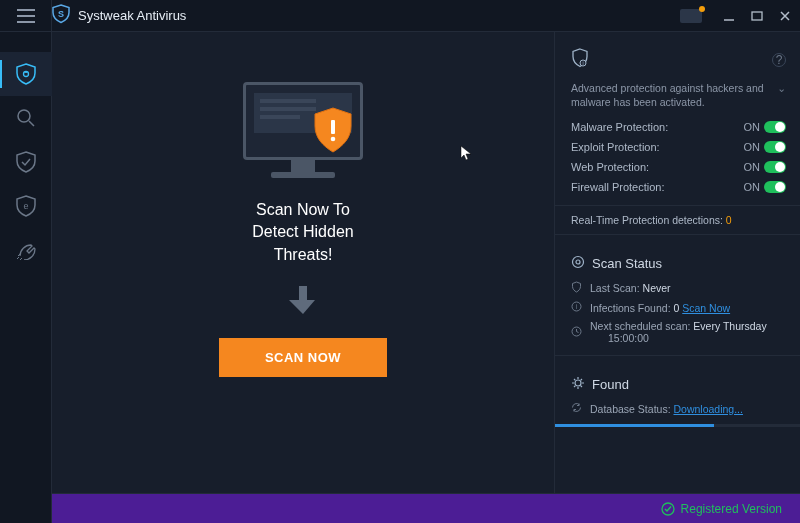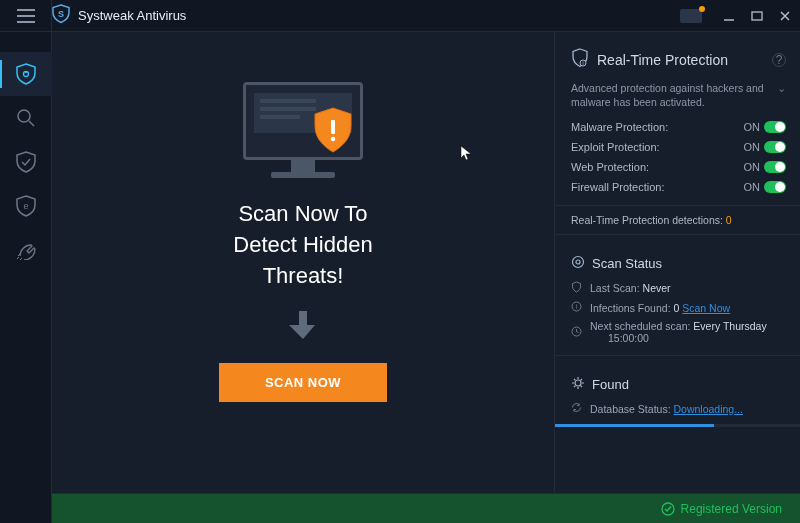--- a/index.html
+++ b/index.html
@@ -51,21 +51,21 @@
     display: flex; flex-direction: column; align-items: center;
     padding-top: 50px;
   }
   .monitor { position: relative; width: 140px; height: 105px; margin-bottom: 12px;}
   .screen { position:absolute; top:0; left:10px; width:120px; height:78px; border:3px solid #4b5666; border-radius:4px; background:#1e2635;}
   .screen-inner { position:absolute; top:8px; left:8px; right:8px; height:40px; background:#2b3648;}
   .screen-line { position:absolute; left:14px; right:44px; height:4px; background:#3a4659;}
   .stand { position:absolute; top:78px; left:58px; width:24px; height:14px; background:#4b5666;}
   .base { position:absolute; top:90px; left:38px; width:64px; height:6px; background:#4b5666; border-radius:2px;}
   .shield-badge { position:absolute; top:24px; left:78px; width:44px; height:50px;}
-  .headline { color:#fff; font-size:22px; text-align:center; line-height:1.4; font-weight: 400;}
+  .headline { color:#fff; font-size:16px; text-align:center; line-height:1.4; font-weight: 400;}
   .arrow-down { margin-top: 18px; color:#5f6b7c;}
   .scan-btn {
     margin-top: 18px;
     background: #f5871f;
     color: #fff;
     font-weight: 600;
     font-size: 13px;
     letter-spacing: 0.5px;
     border: none;
     padding: 12px 46px;
@@ -98,21 +98,21 @@
   .status-line a { color:#2f8fe0; text-decoration:underline; cursor:pointer;}
   .status-line .val { color:#cfd8e4;}
   .sched-time { display:block; padding-left:18px; color:#9aa5b5;}
   .progress { height:3px; background:#232b39; margin: 6px -14px 0 -16px; position:relative;}
   .progress::after { content:""; position:absolute; left:0; top:0; bottom:0; width:65%; background:#2f8fe0;}
   .footer {
     position:absolute; left:52px; right:0; bottom:0; height:30px;
     border-top:1px solid #232b39;
     display:flex; align-items:center; justify-content:flex-end;
     padding-right:18px;
-    background:#14532d;
+    background:#4c1d95;
   }
   .reg-badge { display:flex; align-items:center; gap:6px; color:#1fbf5c; font-size:12px;}
 </style>
 </head>
 <body>
 
 <div class="sidebar">
   <div class="hamburger">
     <svg width="18" height="14" viewBox="0 0 18 14">
         <path d="M0 1h18M0 7h18M0 13h18" stroke="#8c97a8" stroke-width="2"></path>
@@ -216,21 +216,20 @@
 
   <div class="right-panel">
     <div class="rp-header">
       <span>
         <svg width="18" height="20" viewBox="0 0 18 20">
             <path d="M9 1l7 2.5v5c0 4.5-3 8-7 10-4-2-7-5.5-7-10v-5L9 1z" fill="none" stroke="#9fb3c8" stroke-width="1.3"></path>
             <circle cx="12" cy="15" r="3" fill="#1e2635" stroke="#9fb3c8" stroke-width="1"></circle>
             <text x="12" y="17" text-anchor="middle" font-size="5" fill="#9fb3c8">i</text>
           </svg>
       </span>
-      <span>Real-Time Protection</span>
       <span class="help">?</span>
     </div>
     <div class="rp-subtext">
       <span>Advanced protection against hackers and malware has been activated.</span>
       <span class="chev">⌄</span>
     </div>
 
     <div class="toggle-row">
       <span>Malware Protection:</span>
       <div class="toggle">

